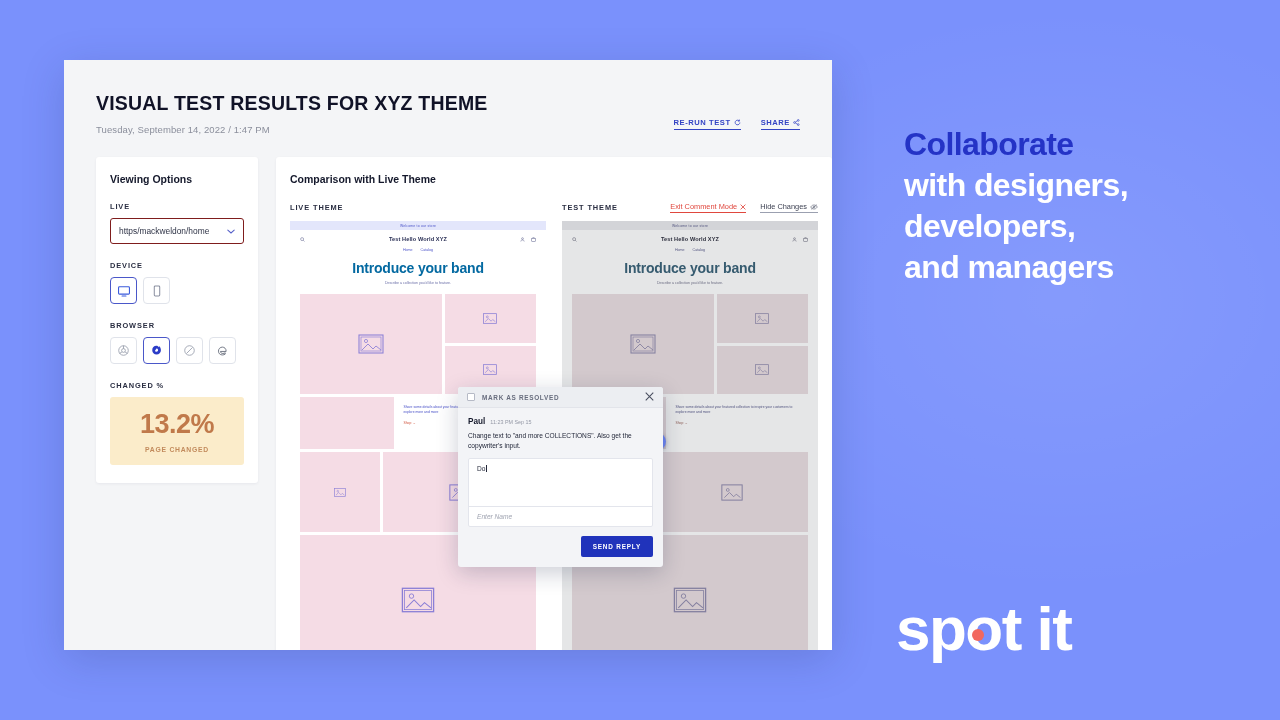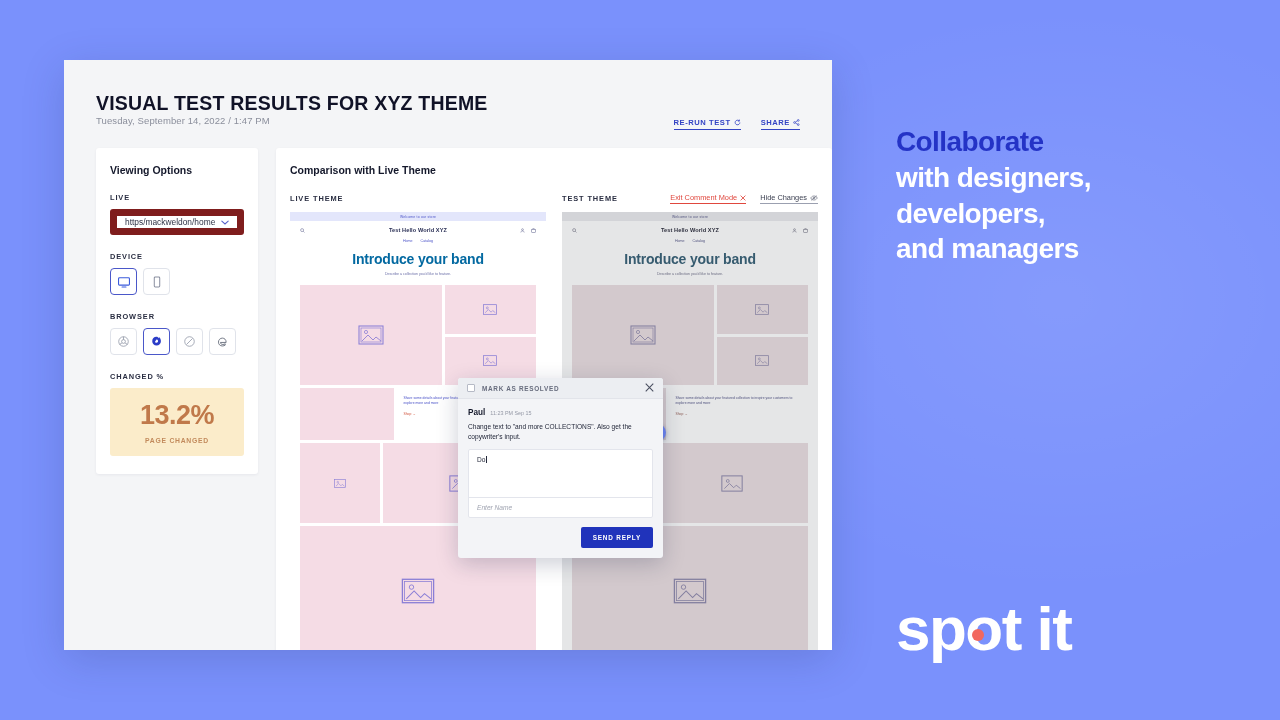--- a/index.html
+++ b/index.html
@@ -30,20 +30,21 @@
   }
 
   .app-head { padding: 32px 32px 0 32px; position: relative; }
   .app-title {
     font-size: 19.5px;
     font-weight: bold;
     letter-spacing: .2px;
     color: #101227;
   }
   .app-date {
+    margin-top: 9px;
     font-size: 9.5px;
     color: #8b8f9c;
     letter-spacing: .1px;
   }
   .head-actions {
     position: absolute;
     right: 32px; top: 58px;
     display: flex; gap: 20px; align-items: center;
   }
   .head-link {
@@ -72,21 +73,21 @@
     flex: none;
     align-self: flex-start;
     box-shadow: 0 1px 3px rgba(20,25,60,0.06);
   }
   .side-title { font-size: 10.5px; font-weight: bold; color: #14182b; }
   .side-label {
     font-size: 7.4px; font-weight: bold; letter-spacing: .9px;
     color: #2a2e42; margin-top: 17px; margin-bottom: 7px;
   }
   .select-box {
-    height: 26px; border: 7px solid #7f1d1d; border-radius: 3px;
+    height: 26px; border: 1px solid #7f1d1d; border-radius: 3px;
     background: #fff;
     display: flex; align-items: center; justify-content: space-between;
     padding: 0 8px;
     font-size: 8.4px; color: #2e3346;
     cursor: pointer;
   }
   .icon-row { display: flex; gap: 6px; }
   .icon-btn {
     width: 27px; height: 27px;
     border: 1px solid #e0e3ea; border-radius: 4px;
@@ -254,22 +255,23 @@
     font-size: 6.4px; font-weight: bold; letter-spacing: .8px;
     padding: 7px 12px; border-radius: 2px; border: none;
     cursor: pointer;
   }
 
   
   .brand {
     position: absolute; left: 896px; top: 124px; width: 360px;
   }
   .brand h2 {
-    font-size: 28px; font-weight: bold; letter-spacing: -.6px;
+    font-size: 32px; font-weight: bold; letter-spacing: -.6px;
     line-height: 1.28;
+    margin-left: 8px;
   }
   .brand .l1 { color: #2433c6; }
   .brand .lw { color: #ffffff; }
 
   .logo {
     position: absolute; left: 896px; top: 598px;
     display: flex; align-items: center;
   }
   .logo-txt {
     font-size: 62px; font-weight: bold; color: #fff;

